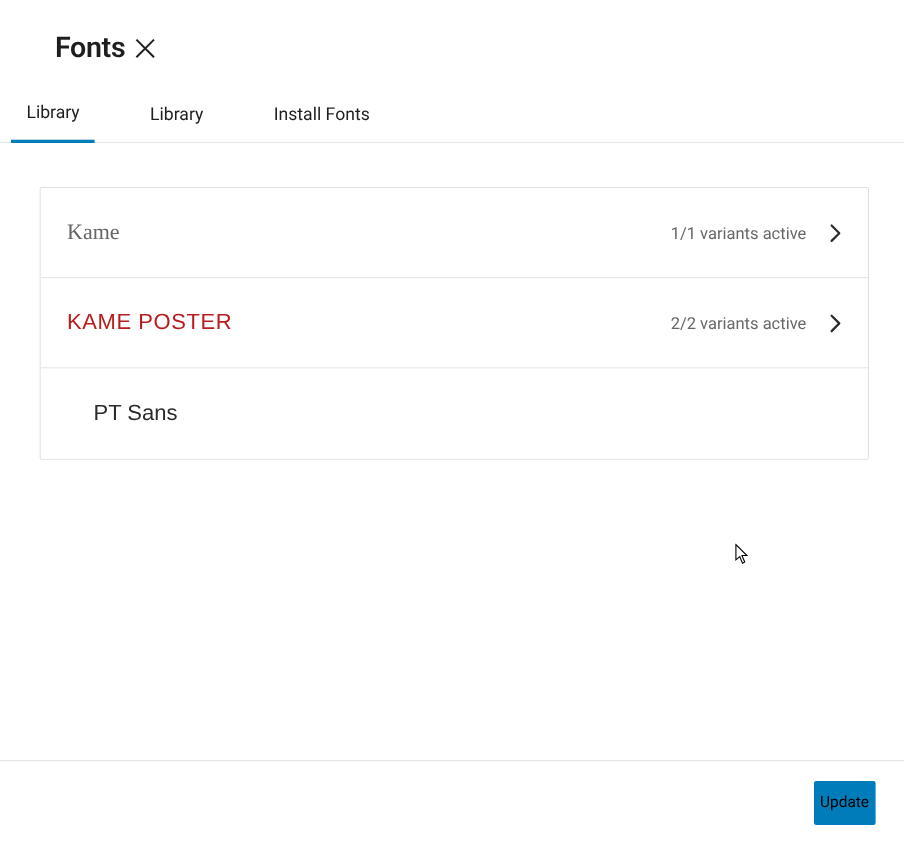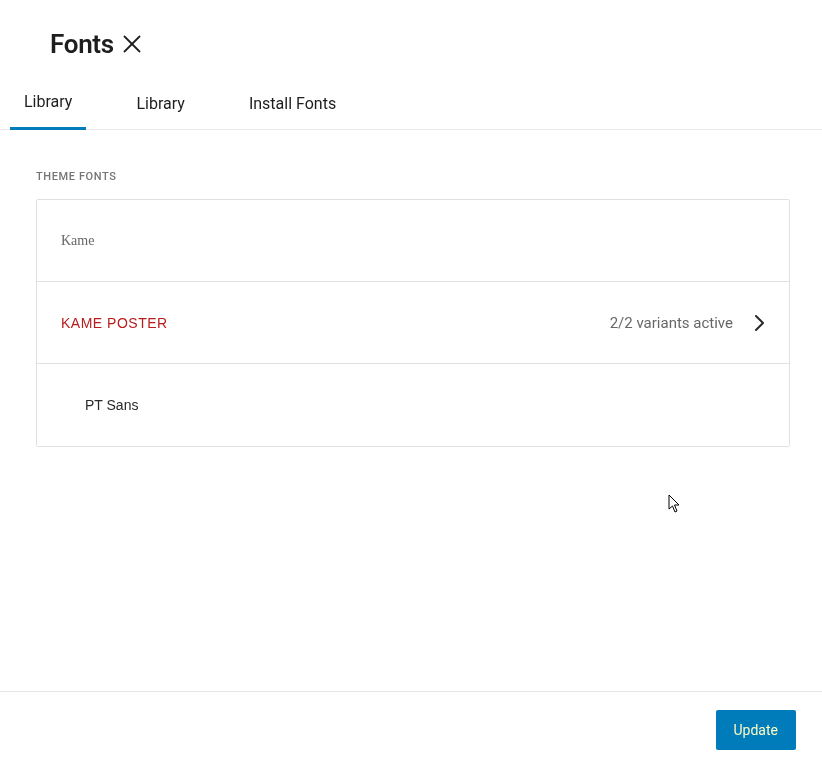--- a/index.html
+++ b/index.html
@@ -87,21 +87,21 @@
     align-items: center;
     justify-content: space-between;
     padding: 20px 20px 20px 24px;
     border-bottom: 1px solid #e0e0e0;
     cursor: pointer;
     background: #fff;
     min-height: 82px;
   }
   .font-row:last-child { border-bottom: none; }
   .font-name {
-    font-size: 14px;
+    font-size: 20px;
     color: #2a2a2a;
   }
   .font-name.kame {
     font-family: Georgia, "Times New Roman", serif;
     font-weight: 300;
     color: #666;
   }
   .font-name.kame-poster {
     font-family: "Arial Narrow", Arial, sans-serif;
     letter-spacing: 0.5px;
@@ -132,24 +132,24 @@
     right: 0;
     bottom: 0;
     border-top: 1px solid #e5e5e5;
     padding: 18px 26px;
     display: flex;
     justify-content: flex-end;
     background: #fff;
   }
   .update-btn {
     background: #007cba;
-    color: #fef9c3;
+    color: #000000;
     border: none;
     border-radius: 2px;
-    padding: 12px 18px;
+    padding: 12px 6px;
     font-size: 14px;
     cursor: pointer;
     font-family: inherit;
   }
 
   
   .cursor {
     position: absolute;
     left: 668px;
     top: 494px;
@@ -171,26 +171,33 @@
   </button>
 </div>
 
 <div class="tabs">
   <button class="tab active">Library</button>
   <button class="tab">Library</button>
   <button class="tab">Install Fonts</button>
 </div>
 
 <div class="content">
-  <div class="section-label">THEME FONTS</div>
 
   <div class="font-list">
 
     <div class="font-row">
       <span class="font-name kame">Kame</span>
+      <div class="row-right">
+        <span class="variants">1/1 variants active</span>
+        <span class="chev-icon">
+          <svg width="18" height="18" viewBox="0 0 18 18">
+              <path d="M5 2l7 7-7 7" stroke="#2a2a2a" stroke-width="2" fill="none" stroke-linecap="round" stroke-linejoin="round"></path>
+            </svg>
+        </span>
+      </div>
     </div>
 
     <div class="font-row">
       <span class="font-name kame-poster">KAME POSTER</span>
       <div class="row-right">
         <span class="variants">2/2 variants active</span>
         <span class="chev-icon">
           <svg width="18" height="18" viewBox="0 0 18 18">
               <path d="M5 2l7 7-7 7" stroke="#2a2a2a" stroke-width="2" fill="none" stroke-linecap="round" stroke-linejoin="round"></path>
             </svg>

